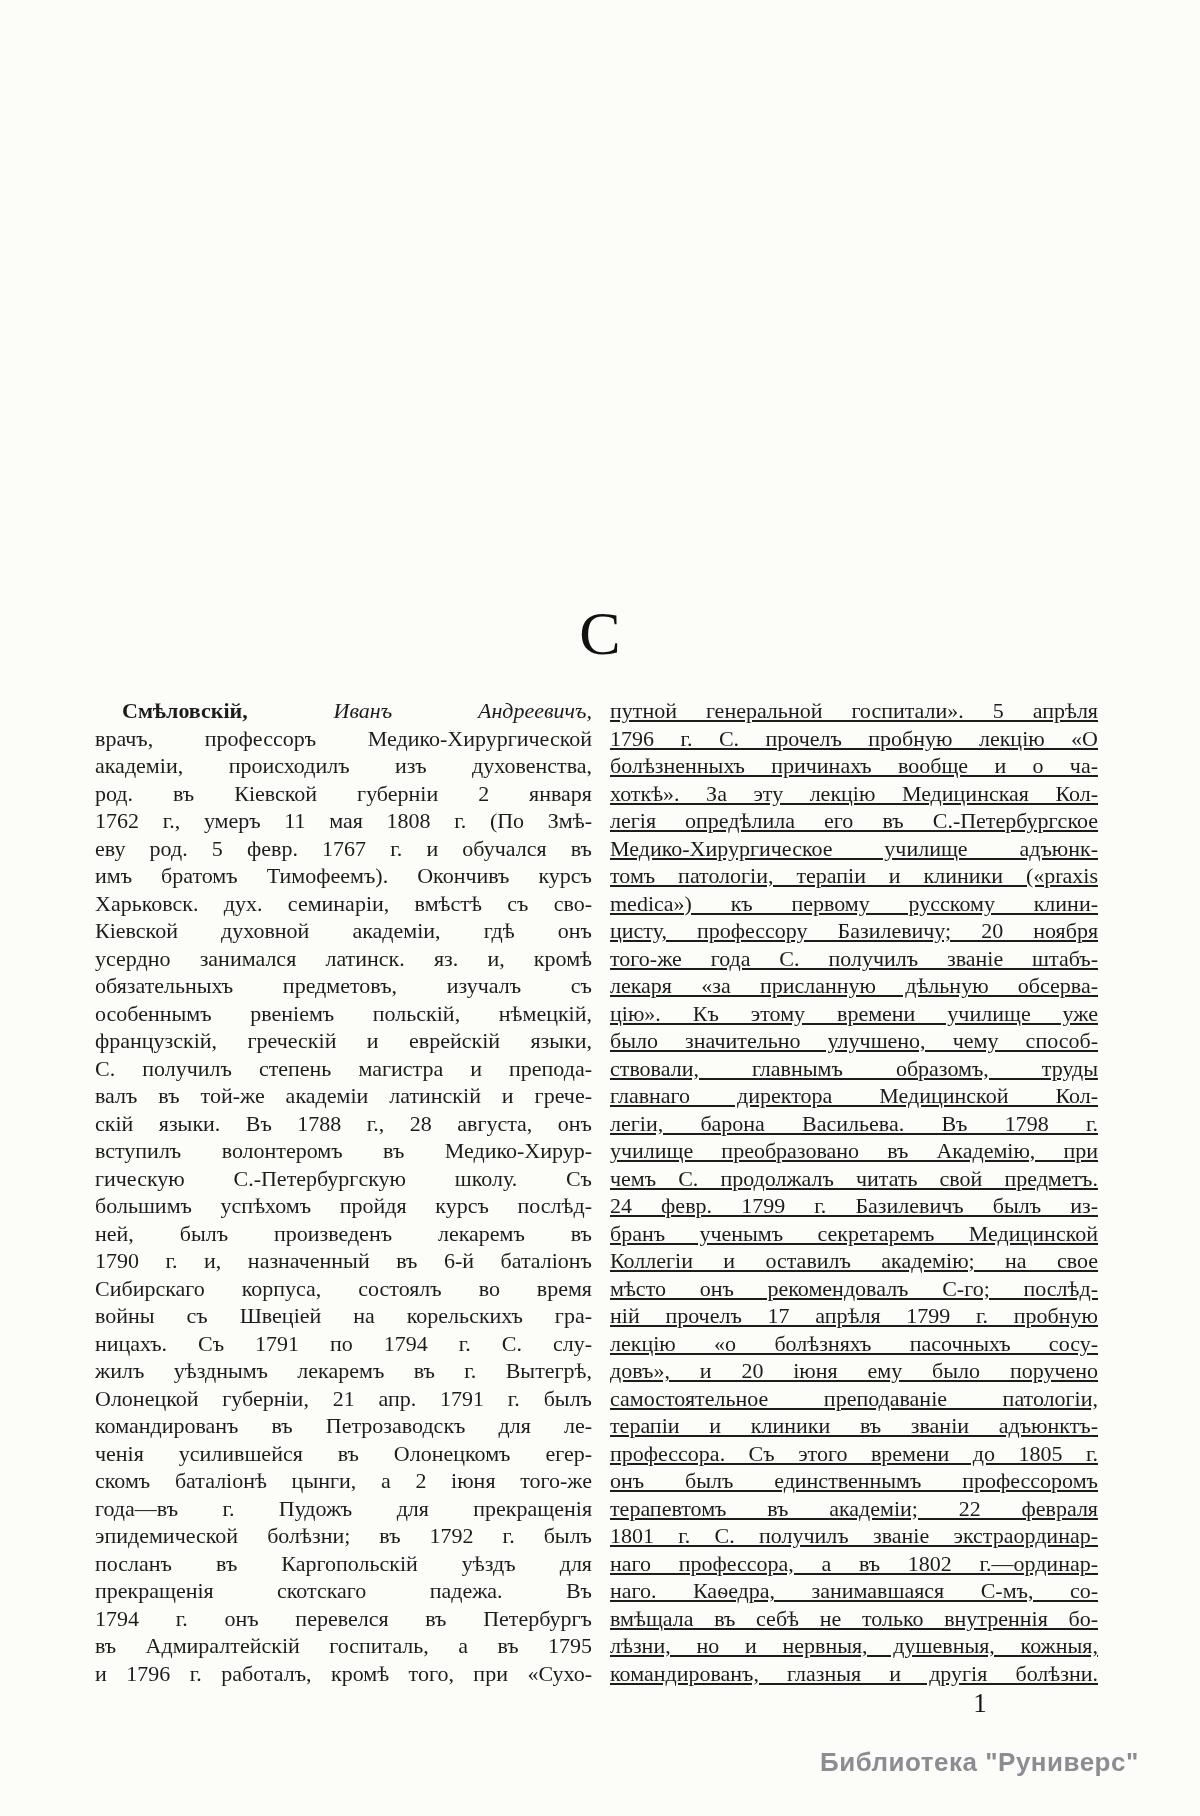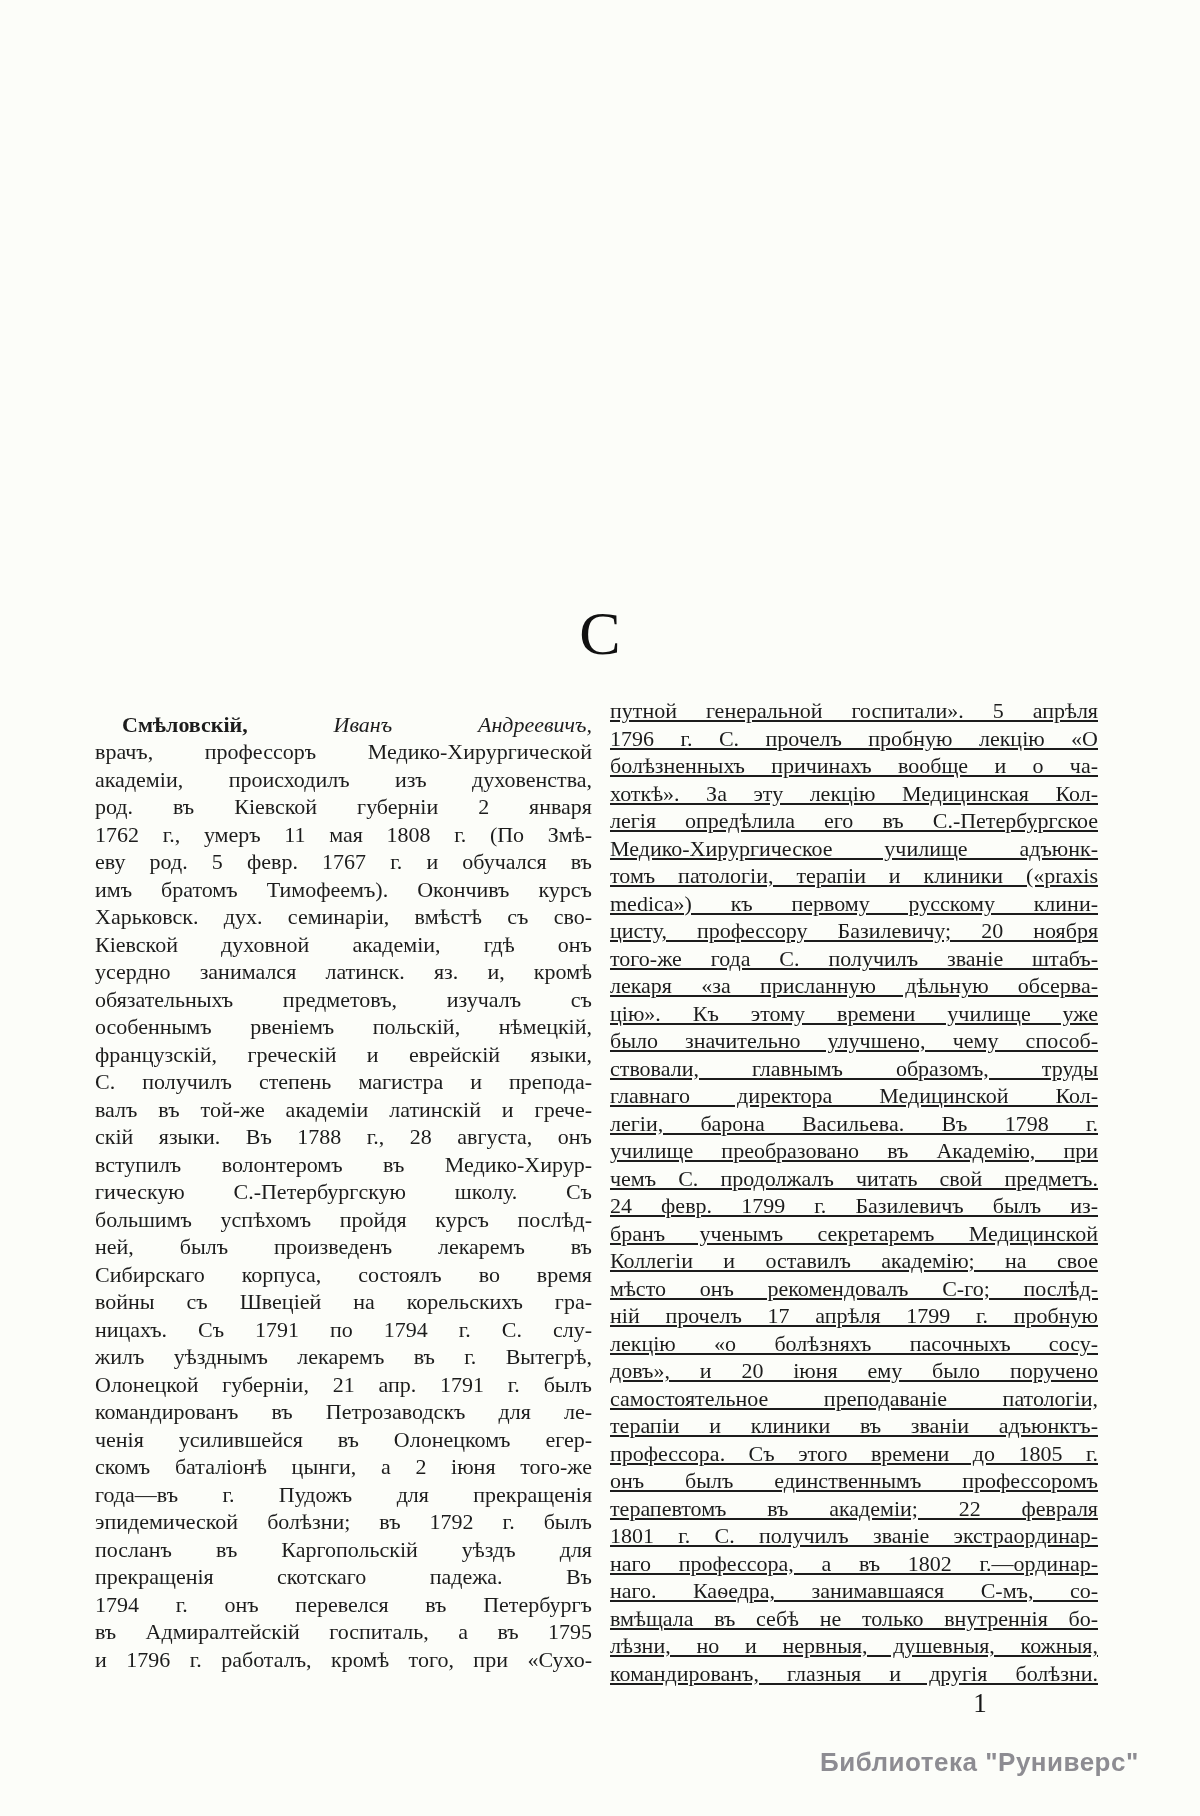--- a/index.html
+++ b/index.html
@@ -21,21 +21,21 @@
     position:absolute;
     top:600px;left:0;width:1200px;
     text-align:center;
     font-size:62px;line-height:66px;
     color:#111;
   }
   .columns{
     position:absolute;
     top:697px;left:95px;
     display:flex;
-    align-items:center;
+    align-items:flex-end;
   }
   .col{
     font-size:22px;
     line-height:27.5px;
   }
   .col.left{width:497px;}
   .col.right{width:488px;text-decoration:underline;}
   .divider{
     width:2px;
     background:var(--divider);
@@ -94,20 +94,21 @@
         <div class="line">обязательныхъ предметовъ, изучалъ съ</div>
         <div class="line">особеннымъ рвеніемъ польскій, нѣмецкій,</div>
         <div class="line">французскій, греческій и еврейскій языки,</div>
         <div class="line">С. получилъ степень магистра и препода-</div>
         <div class="line">валъ въ той-же академіи латинскій и грече-</div>
         <div class="line">скій языки. Въ 1788 г., 28 августа, онъ</div>
         <div class="line">вступилъ волонтеромъ въ Медико-Хирур-</div>
         <div class="line">гическую С.-Петербургскую школу. Съ</div>
         <div class="line">большимъ успѣхомъ пройдя курсъ послѣд-</div>
         <div class="line">ней, былъ произведенъ лекаремъ въ</div>
+        <div class="line">1790 г. и, назначенный въ 6-й баталіонъ</div>
         <div class="line">Сибирскаго корпуса, состоялъ во время</div>
         <div class="line">войны съ Швеціей на корельскихъ гра-</div>
         <div class="line">ницахъ. Съ 1791 по 1794 г. С. слу-</div>
         <div class="line">жилъ уѣзднымъ лекаремъ въ г. Вытегрѣ,</div>
         <div class="line">Олонецкой губерніи, 21 апр. 1791 г. былъ</div>
         <div class="line">командированъ въ Петрозаводскъ для ле-</div>
         <div class="line">ченія усилившейся въ Олонецкомъ егер-</div>
         <div class="line">скомъ баталіонѣ цынги, а 2 іюня того-же</div>
         <div class="line">года—въ г. Пудожъ для прекращенія</div>
         <div class="line">эпидемической болѣзни; въ 1792 г. былъ</div>

